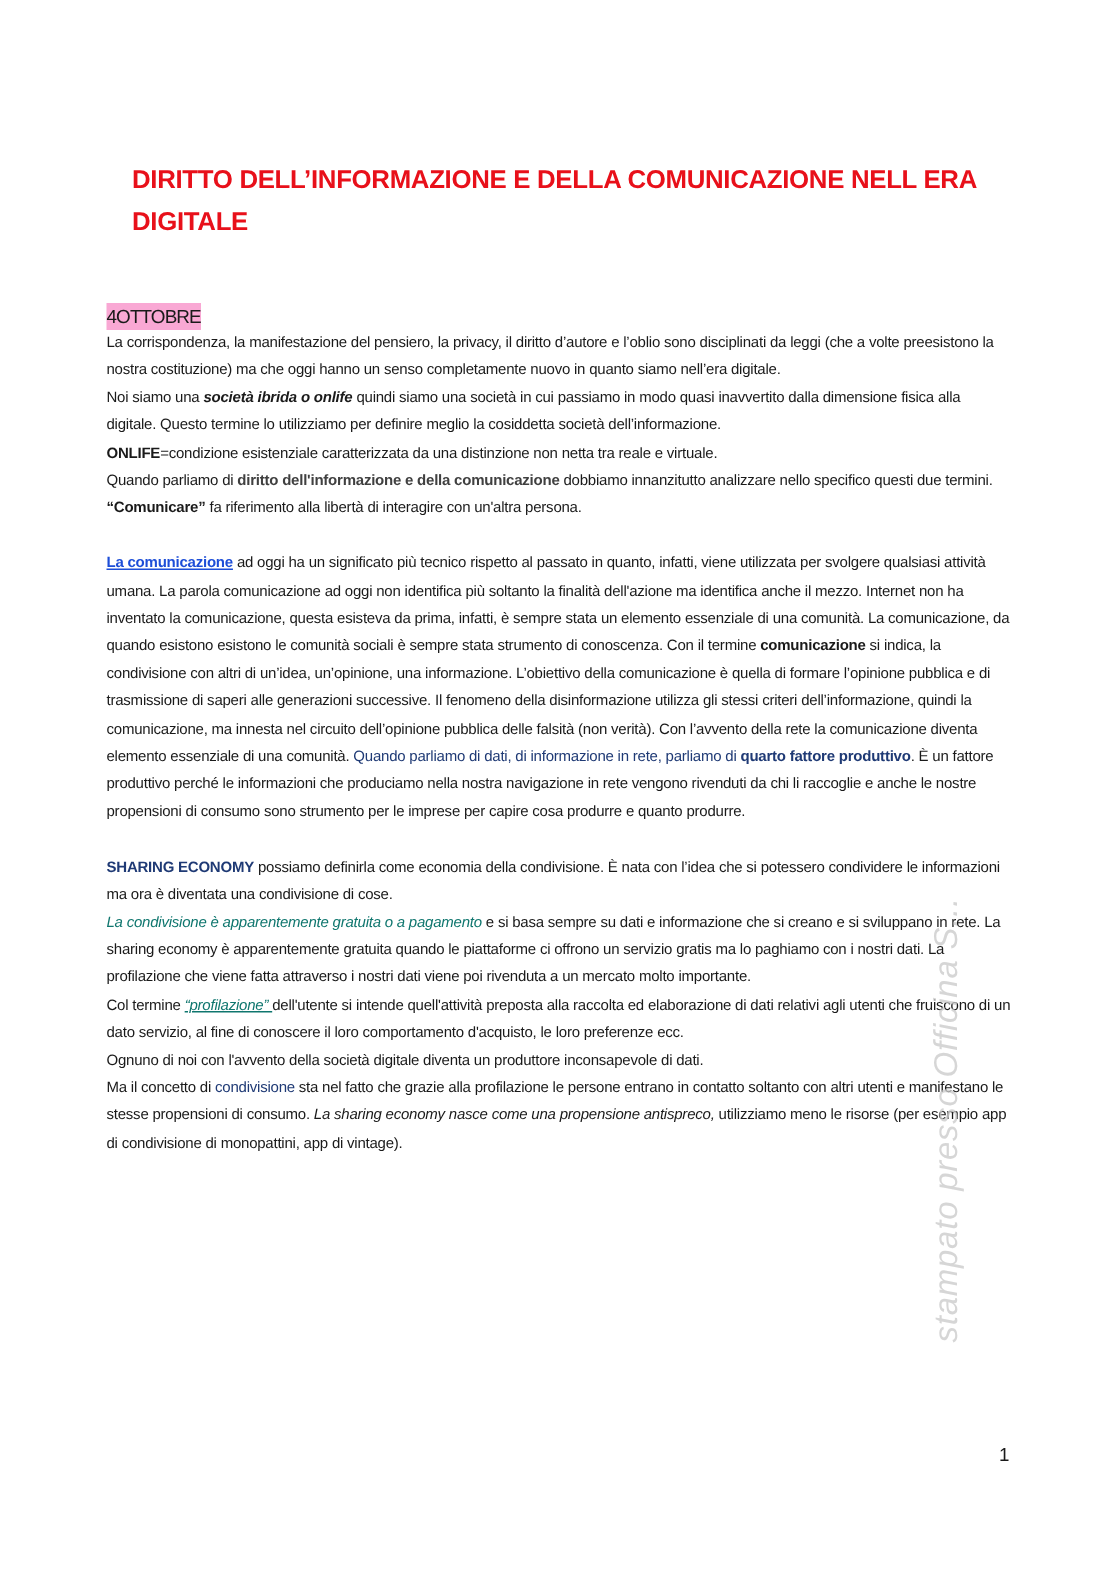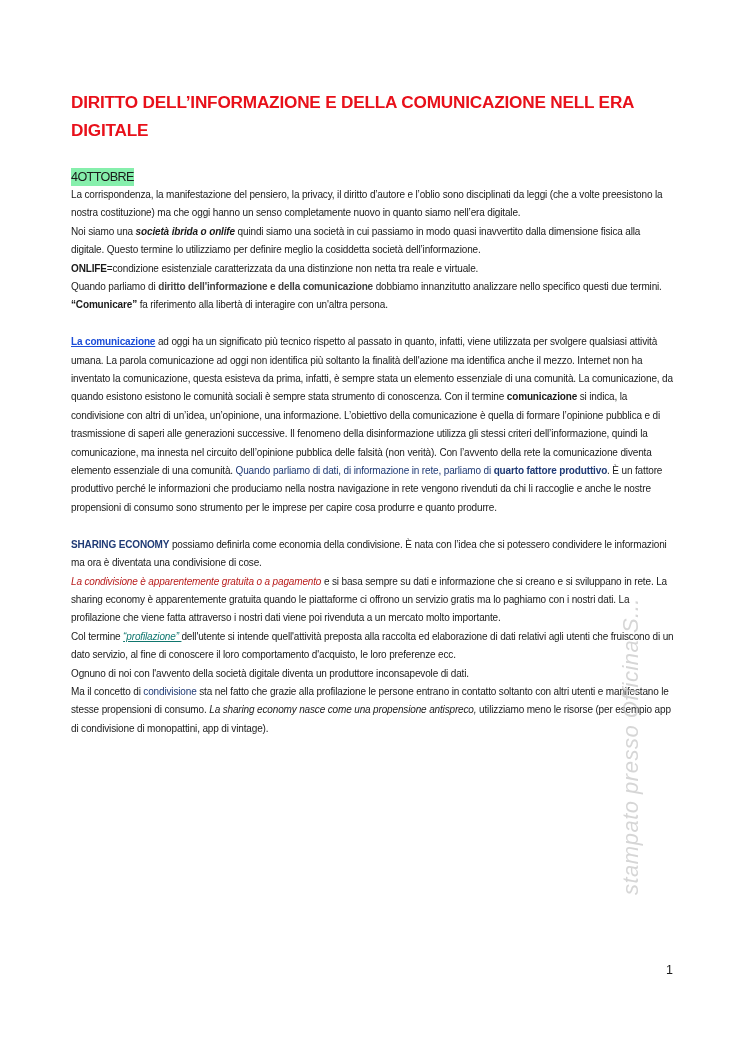--- a/index.html
+++ b/index.html
@@ -1,28 +1,28 @@
 <!DOCTYPE html>
 <html><head>
 <meta charset="utf-8">
 <style>
   html, body { margin: 0; padding: 0; background: #ffffff; }
   body { width: 744px; height: 1052px; position: relative; overflow: hidden;
          font-family: "Liberation Sans", sans-serif; color: #1a1a1a; }
   .page { position: absolute; left: 71px; top: 88px; width: 604px; }
-  .title { color: #e8101a; font-weight: bold; font-size: 17.2px; line-height: 28px; margin: 0; letter-spacing: -0.2px; }
-  .date { margin-top: 24px; display: inline-block; background: #86efac; font-size: 12.6px; line-height: 18px; letter-spacing: -0.6px; }
+  .title { color: #e8101a; font-weight: bold; font-size: 17.2px; line-height: 28px; margin: 17px; letter-spacing: -0.2px; }
+  .date { margin-top: 24px; display: inline-block; background: #f9a8d4; font-size: 12.6px; line-height: 18px; letter-spacing: -0.6px; }
   .p { font-size: 10px; line-height: 18.4px; margin: 0; letter-spacing: -0.15px; }
   .gap { height: 18.4px; }
   .red-bold { color: #404040; font-weight: bold; }
   .navy { color: #1f3a75; }
   .navy-bold { color: #1f3a75; font-weight: bold; }
   .ul-link { color: #1d4ed8; font-weight: bold; text-decoration: underline; }
   .purple-link { color: #0f766e; font-style: italic; text-decoration: underline; }
-  .navy-it { color: #b91c1c; font-style: italic; }
+  .navy-it { color: #0f766e; font-style: italic; }
   .bold { font-weight: bold; }
   .bi { font-weight: bold; font-style: italic; }
   .it { font-style: italic; }
   .watermark { position: absolute; left: 618px; top: 895px; transform-origin: left top; transform: rotate(-90deg);
                color: #c9c9c9; font-style: italic; font-size: 22px; white-space: nowrap; letter-spacing: 0.5px; opacity: 0.75; }
   .pagenum { position: absolute; left: 666px; top: 963px; font-size: 12.5px; }
 </style>
 </head>
 <body>
 

